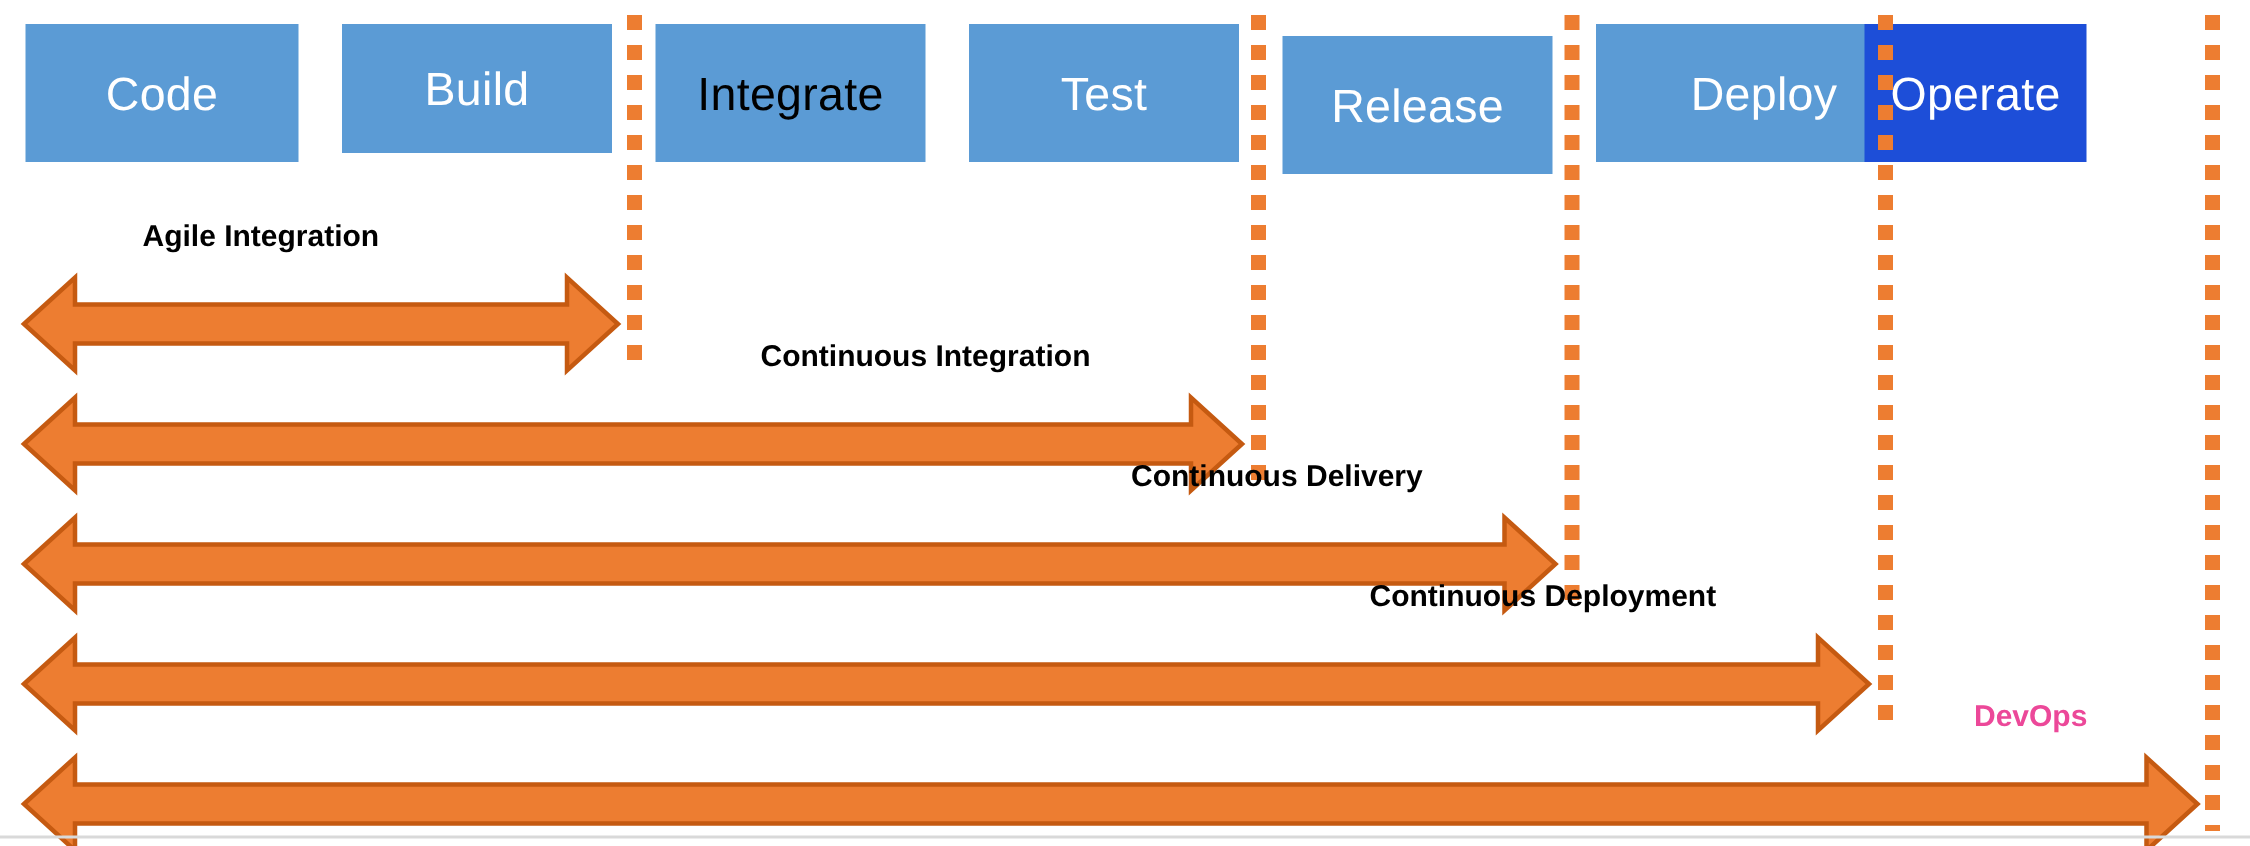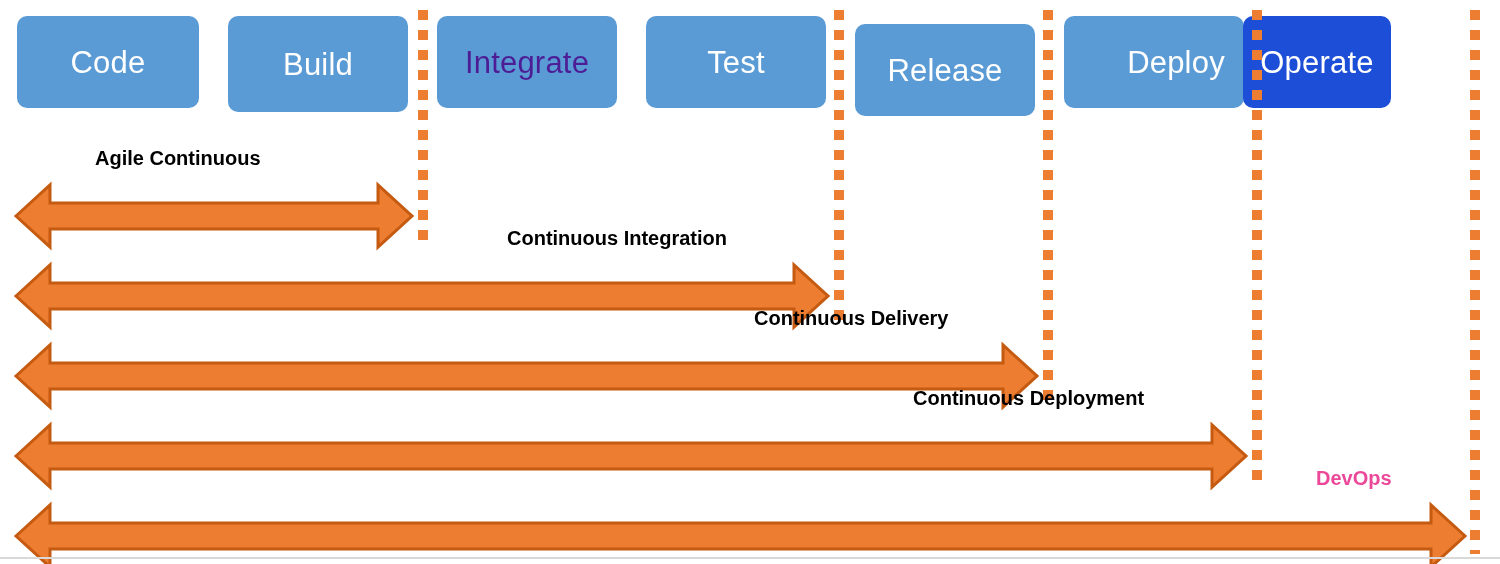--- a/index.html
+++ b/index.html
@@ -15,21 +15,20 @@
   .stage-box{
     position:absolute;
     background:#5B9BD5;
     display:flex;align-items:center;justify-content:center;
     color:#ffffff;
     font-size:31px;
     font-weight:400;
     letter-spacing:0.2px;
     line-height:1;
     box-sizing:border-box;
-    border-radius:10px;
   }
 
   
   .divider{
     position:absolute;
     width:10px;
     background-image:linear-gradient(#ED7D31 10px, rgba(0,0,0,0) 10px);
     background-size:10px 20px;
     background-repeat:repeat-y;
   }
@@ -55,24 +54,24 @@
 </style>
 </head>
 <body>
 
 <div id="stage">
 
   <div id="stage-boxes">
       <div class="stage-box" style="left: 17px; top: 16px; width: 182px; height: 92px; background: rgb(91, 155, 213); color: rgb(255, 255, 255);">
         <span>Code</span>
       </div>
-      <div class="stage-box" style="left: 228px; top: 16px; width: 180px; height: 96px; background: rgb(91, 155, 213); color: rgb(255, 255, 255);">
+      <div class="stage-box" style="left: 228px; top: 16px; width: 180px; height: 86px; background: rgb(91, 155, 213); color: rgb(255, 255, 255);">
         <span>Build</span>
       </div>
-      <div class="stage-box" style="left: 437px; top: 16px; width: 180px; height: 92px; background: rgb(91, 155, 213); color: #4c1d95;">
+      <div class="stage-box" style="left: 437px; top: 16px; width: 180px; height: 92px; background: rgb(91, 155, 213); color: #000000;">
         <span>Integrate</span>
       </div>
       <div class="stage-box" style="left: 646px; top: 16px; width: 180px; height: 92px; background: rgb(91, 155, 213); color: rgb(255, 255, 255);">
         <span>Test</span>
       </div>
       <div class="stage-box" style="left: 855px; top: 24px; width: 180px; height: 92px; background: rgb(91, 155, 213); color: rgb(255, 255, 255);">
         <span>Release</span>
       </div>
       <div class="stage-box" style="left: 1064px; top: 16px; width: 180px; height: 92px; background: rgb(91, 155, 213); color: rgb(255, 255, 255); padding-left: 44px;">
         <span>Deploy</span>
@@ -85,21 +84,21 @@
   <div id="dividers">
       <div class="divider" style="left: 418px; top: 10px; height: 232px; background-image: linear-gradient(rgb(237, 125, 49) 10px, rgba(0, 0, 0, 0) 10px);"></div>
       <div class="divider" style="left: 834px; top: 10px; height: 312px; background-image: linear-gradient(rgb(237, 125, 49) 10px, rgba(0, 0, 0, 0) 10px);"></div>
       <div class="divider" style="left: 1043px; top: 10px; height: 392px; background-image: linear-gradient(rgb(237, 125, 49) 10px, rgba(0, 0, 0, 0) 10px);"></div>
       <div class="divider" style="left: 1252px; top: 10px; height: 472px; background-image: linear-gradient(rgb(237, 125, 49) 10px, rgba(0, 0, 0, 0) 10px);"></div>
       <div class="divider" style="left: 1470px; top: 10px; height: 544px; background-image: linear-gradient(rgb(237, 125, 49) 10px, rgba(0, 0, 0, 0) 10px);"></div>
     </div>
 
   <div id="arrows">
       <div class="arrow-row" style="left: 0px; top: 0px;">
-        <div class="arrow-label" style="left: 95px; top: 148px; color: rgb(0, 0, 0);">Agile Continuous</div>
+        <div class="arrow-label" style="left: 95px; top: 148px; color: rgb(0, 0, 0);">Agile Integration</div>
         <svg class="arrow-svg" width="1500" height="564" style="left: 0px; top: 0px;">
           <polygon points="16,216 50,185 50,203 378,203 378,185 412,216 378,247 378,229 50,229 50,247" fill="#ED7D31" stroke="#C55A11" stroke-width="3" stroke-linejoin="miter"></polygon>
         </svg>
       </div>
       <div class="arrow-row" style="left: 0px; top: 0px;">
         <div class="arrow-label" style="left: 507px; top: 228px; color: rgb(0, 0, 0);">Continuous Integration</div>
         <svg class="arrow-svg" width="1500" height="564" style="left: 0px; top: 0px;">
           <polygon points="16,296 50,265 50,283 794,283 794,265 828,296 794,327 794,309 50,309 50,327" fill="#ED7D31" stroke="#C55A11" stroke-width="3" stroke-linejoin="miter"></polygon>
         </svg>
       </div>

